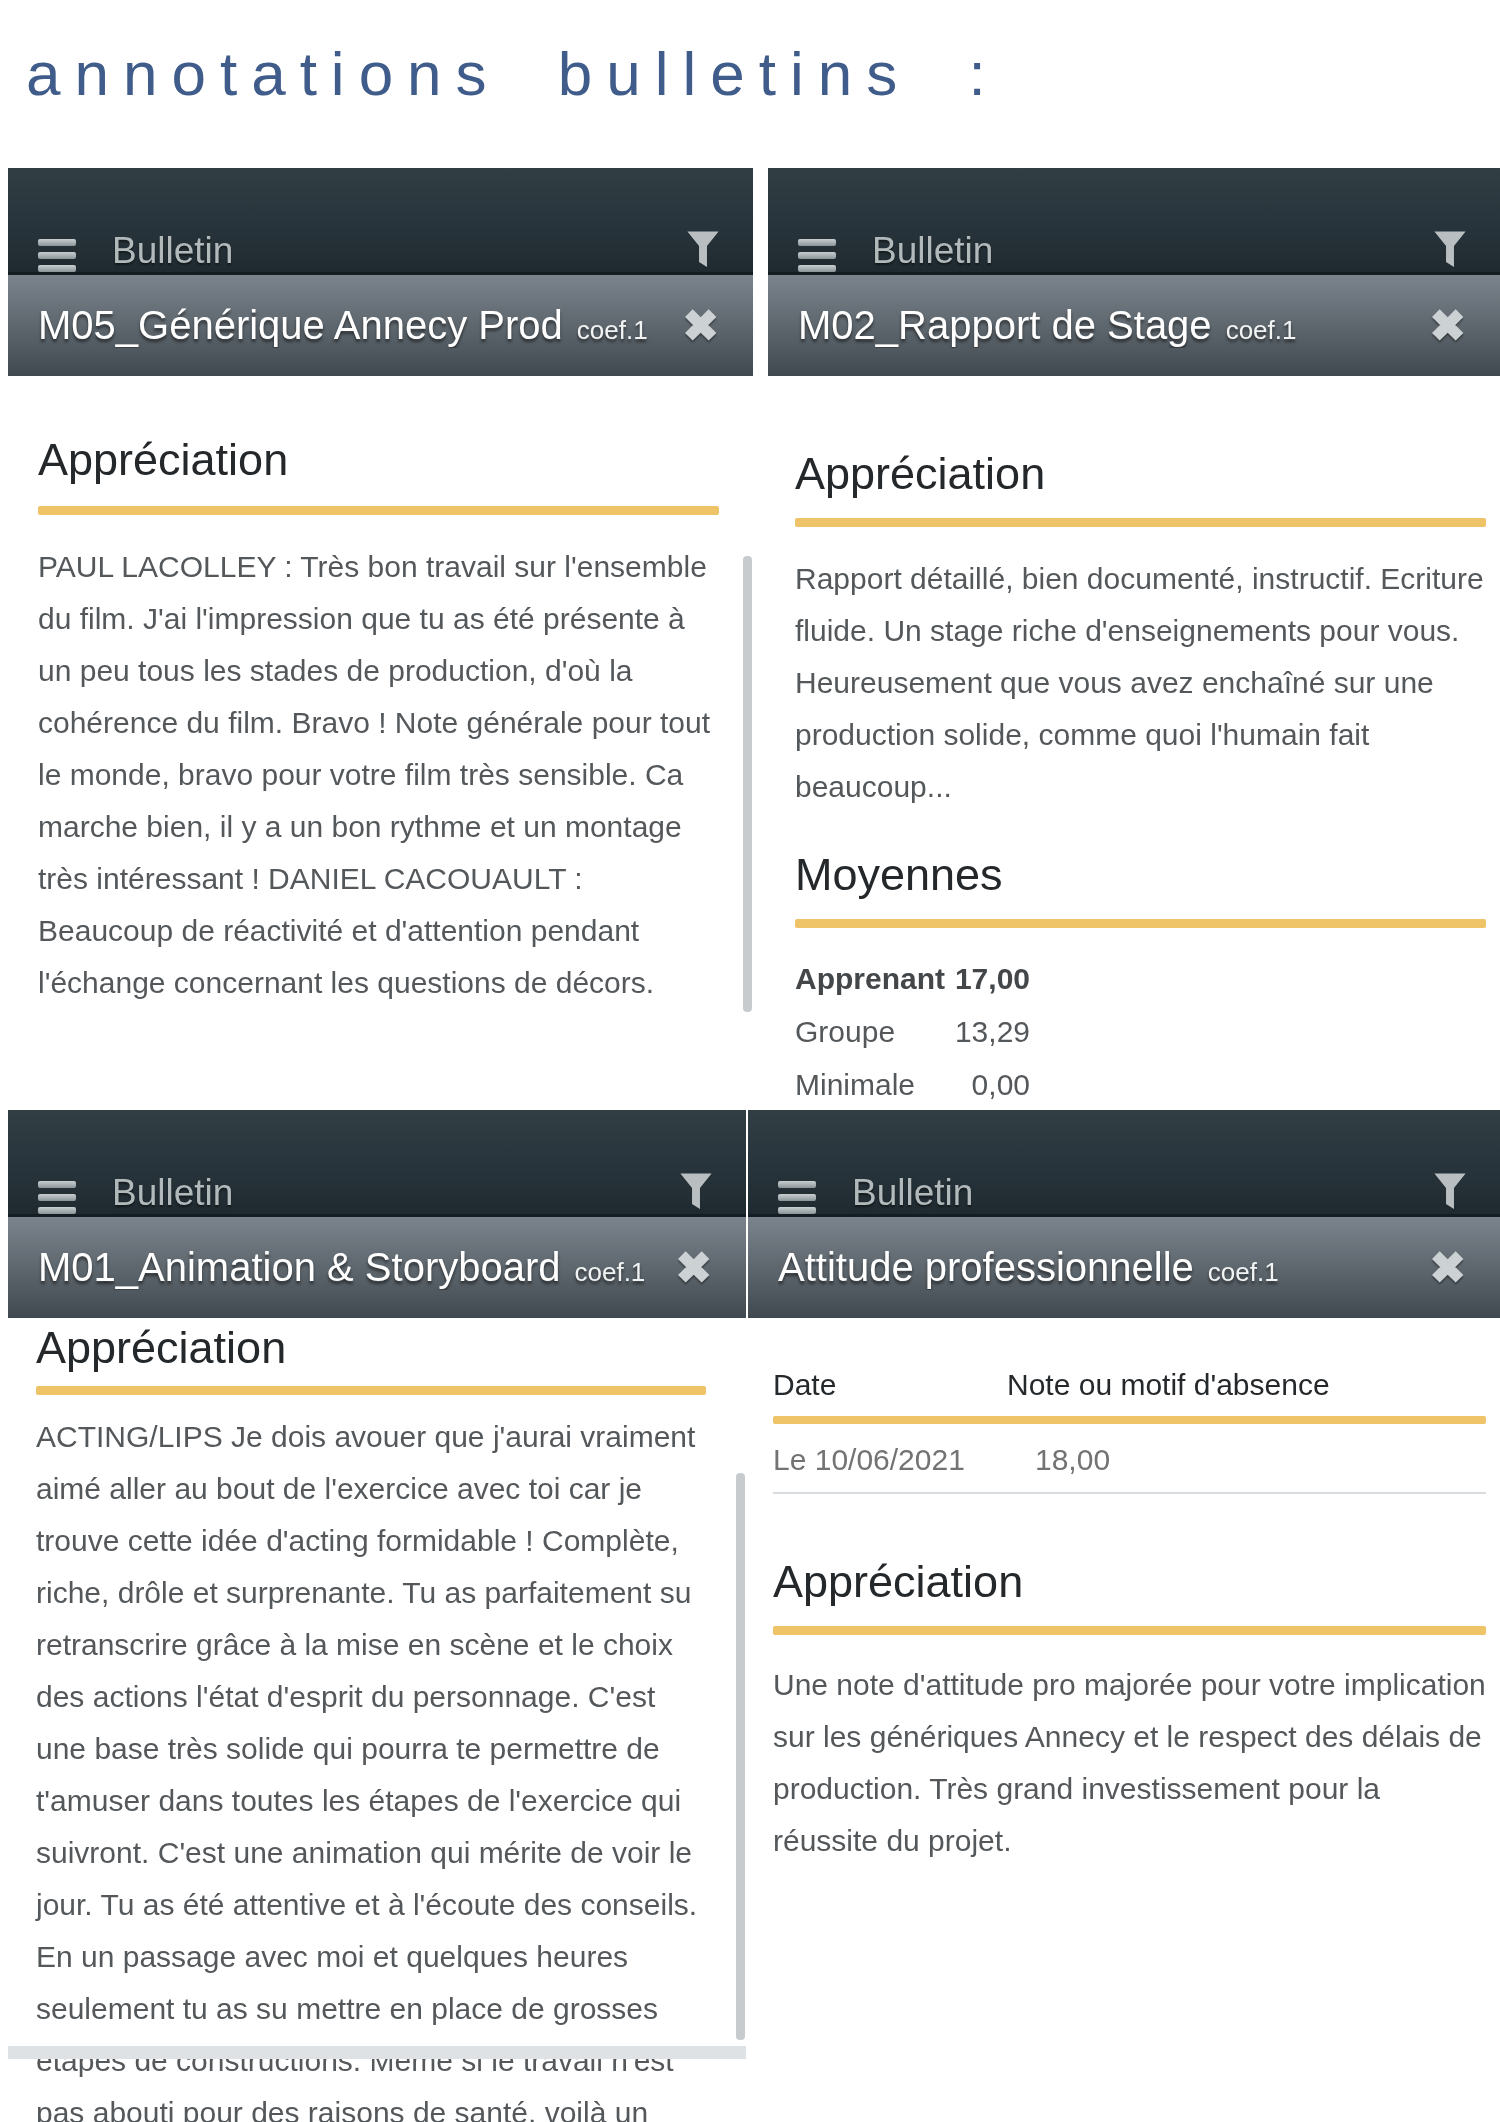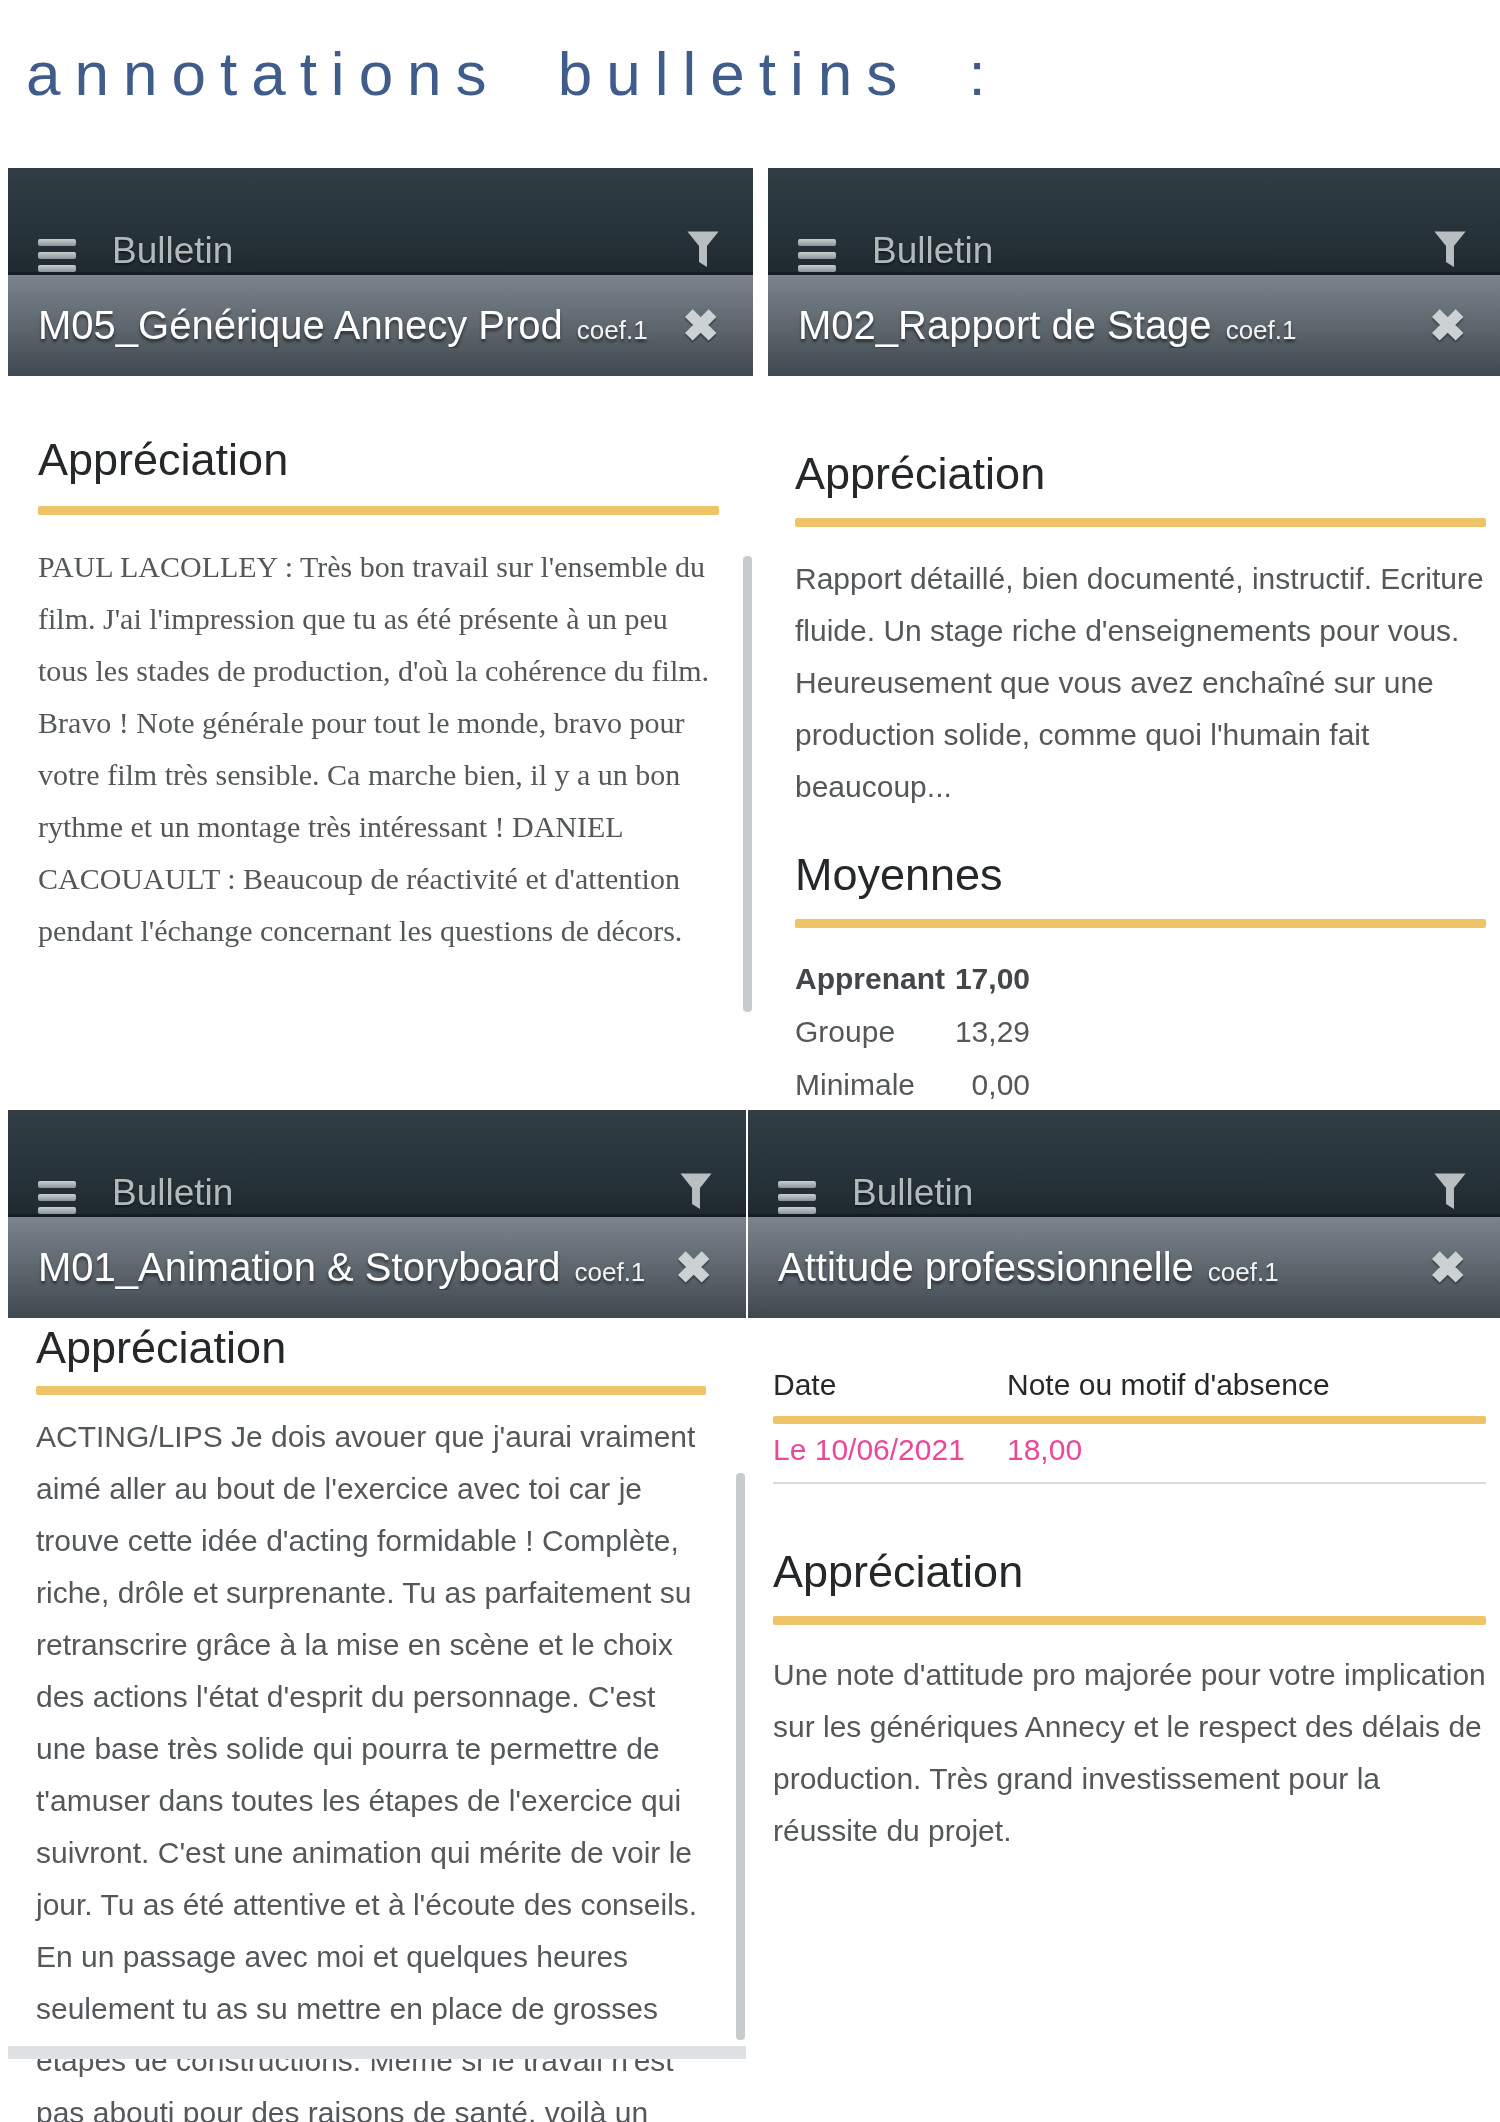--- a/index.html
+++ b/index.html
@@ -51,40 +51,40 @@
   .panel-2 .content{padding:0 14px 0 27px;}
   .panel-3 .content{padding:0 40px 0 28px;}
   .panel-4 .content{padding:0 14px 0 25px;}
 
   .h-sec{font-size:45px;color:#24282b;font-weight:400;}
   .rule{height:9px;background:#efc368;border-radius:2px;}
   .para{font-size:30px;line-height:52px;color:#54585b;white-space:pre-wrap;}
 
   .panel-1 .h-sec{margin-top:58px;}
   .panel-1 .rule{margin-top:20px;}
-  .panel-1 .para{margin-top:26px;font-family:Liberation Serif, serif;}
+  .panel-1 .para{margin-top:26px;}
 
   .panel-2 .h-sec.appr{margin-top:72px;}
   .panel-2 .rule{margin-top:18px;}
   .panel-2 .para{margin-top:26px;}
   .panel-2 .h-sec.moy{margin-top:36px;}
   .moy-table{margin-top:24px;}
   .mrow{display:flex;font-size:30px;line-height:53px;color:#54585b;}
   .mrow .ml{width:155px;}
   .mrow .mv{width:80px;text-align:right;}
   .mrow.bold{font-weight:700;color:#43474a;}
 
   .panel-3 .h-sec{margin-top:4px;}
   .panel-3 .rule{margin-top:12px;}
   .panel-3 .para{margin-top:16px;}
 
   .panel-4 .trow{display:grid;grid-template-columns:234px 1fr;font-size:30px;}
   .panel-4 .trow.head{margin-top:50px;color:#26292c;}
   .panel-4 .rule.th{margin-top:14px;height:8px;}
-  .panel-4 .trow.vals{margin-top:4px;color:#ec4899;line-height:44px;}
+  .panel-4 .trow.vals{margin-top:14px;color:#737373;line-height:44px;gap:28px;}
   .t-divider{height:2px;background:#d9dcde;margin-top:10px;}
   .panel-4 .h-sec{margin-top:62px;}
   .panel-4 .rule.appr{margin-top:18px;}
   .panel-4 .para{margin-top:24px;}
 
   .scrollbar-v{position:absolute;width:9px;right:1px;background:#c7cbcd;border-radius:4px;cursor:pointer;}
   .panel-1 .scrollbar-v{top:388px;height:456px;}
   .panel-3 .scrollbar-v{top:363px;height:567px;}
   .scrollbar-h{position:absolute;left:0;top:936px;width:100%;height:13px;background:#dfe2e4;cursor:pointer;}
 </style>

